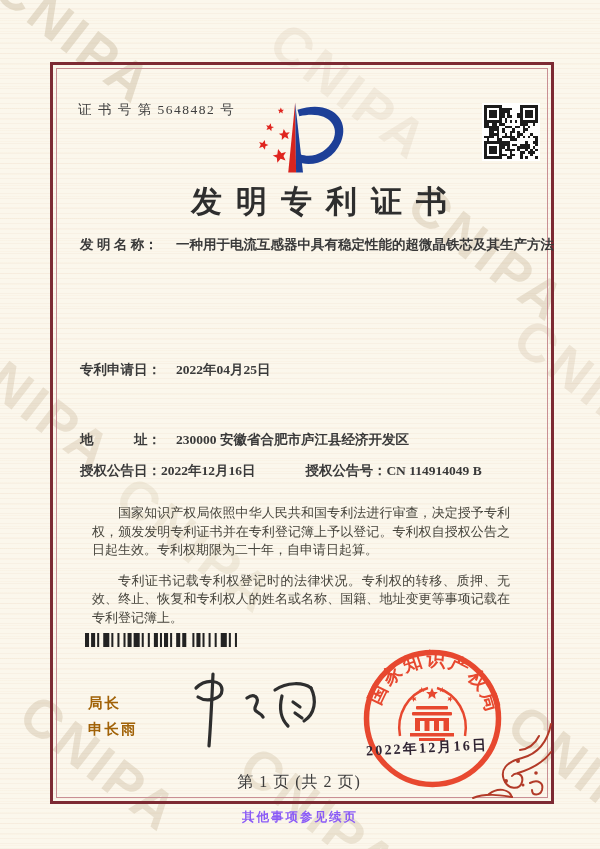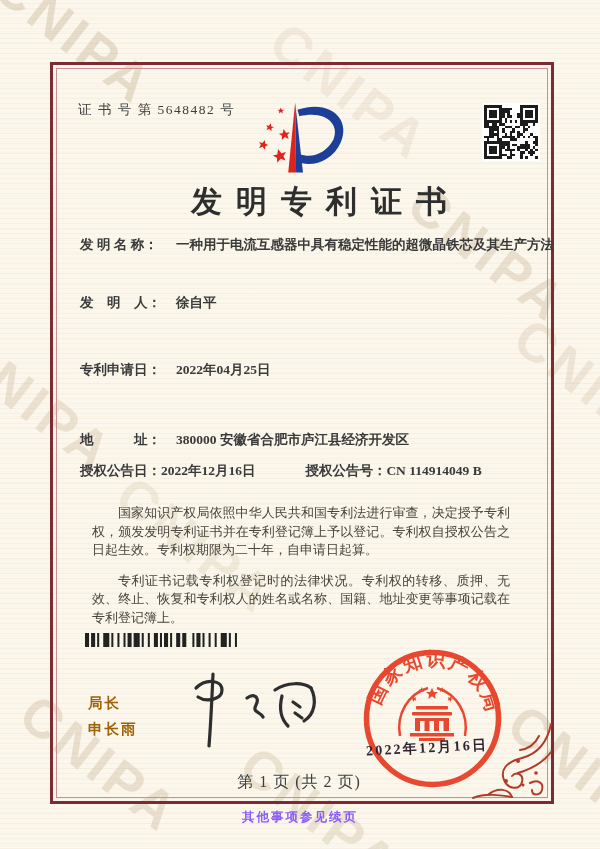--- a/index.html
+++ b/index.html
@@ -268,28 +268,25 @@
       <rect x="0" y="14" width="7" height="7" fill="#1c1c1c"></rect>
       <rect x="1" y="15" width="5" height="5" fill="#ffffff"></rect>
       <rect x="2" y="16" width="3" height="3" fill="#1c1c1c"></rect>
     </svg>
 
   <div class="title">发明专利证书</div>
 
   <div class="field-row" style="top:236px">
     <span class="f-label">发 明 名 称：</span><span>一种用于电流互感器中具有稳定性能的超微晶铁芯及其生产方法</span>
   </div>
-  <div class="field-row" style="top:294px">
-    <span class="f-label">发　明　人：</span><span>徐自平</span>
-  </div>
   <div class="field-row" style="top:361px">
     <span class="f-label">专利申请日：</span><span>2022年04月25日</span>
   </div>
   <div class="field-row" style="top:431px">
-    <span class="f-label">地　　　址：</span><span>380000 安徽省合肥市庐江县经济开发区</span>
+    <span class="f-label">地　　　址：</span><span>230000 安徽省合肥市庐江县经济开发区</span>
   </div>
   <div class="field-row" style="top:462px">
     <span class="grant-first"><span>授权公告日：</span><span>2022年12月16日</span></span>
     <span><span>授权公告号：</span><span>CN 114914049 B</span></span>
   </div>
 
   <div class="body-text">
     <p>国家知识产权局依照中华人民共和国专利法进行审查，决定授予专利权，颁发发明专利证书并在专利登记簿上予以登记。专利权自授权公告之日起生效。专利权期限为二十年，自申请日起算。</p>
     <p>专利证书记载专利权登记时的法律状况。专利权的转移、质押、无效、终止、恢复和专利权人的姓名或名称、国籍、地址变更等事项记载在专利登记簿上。</p>
   </div>

